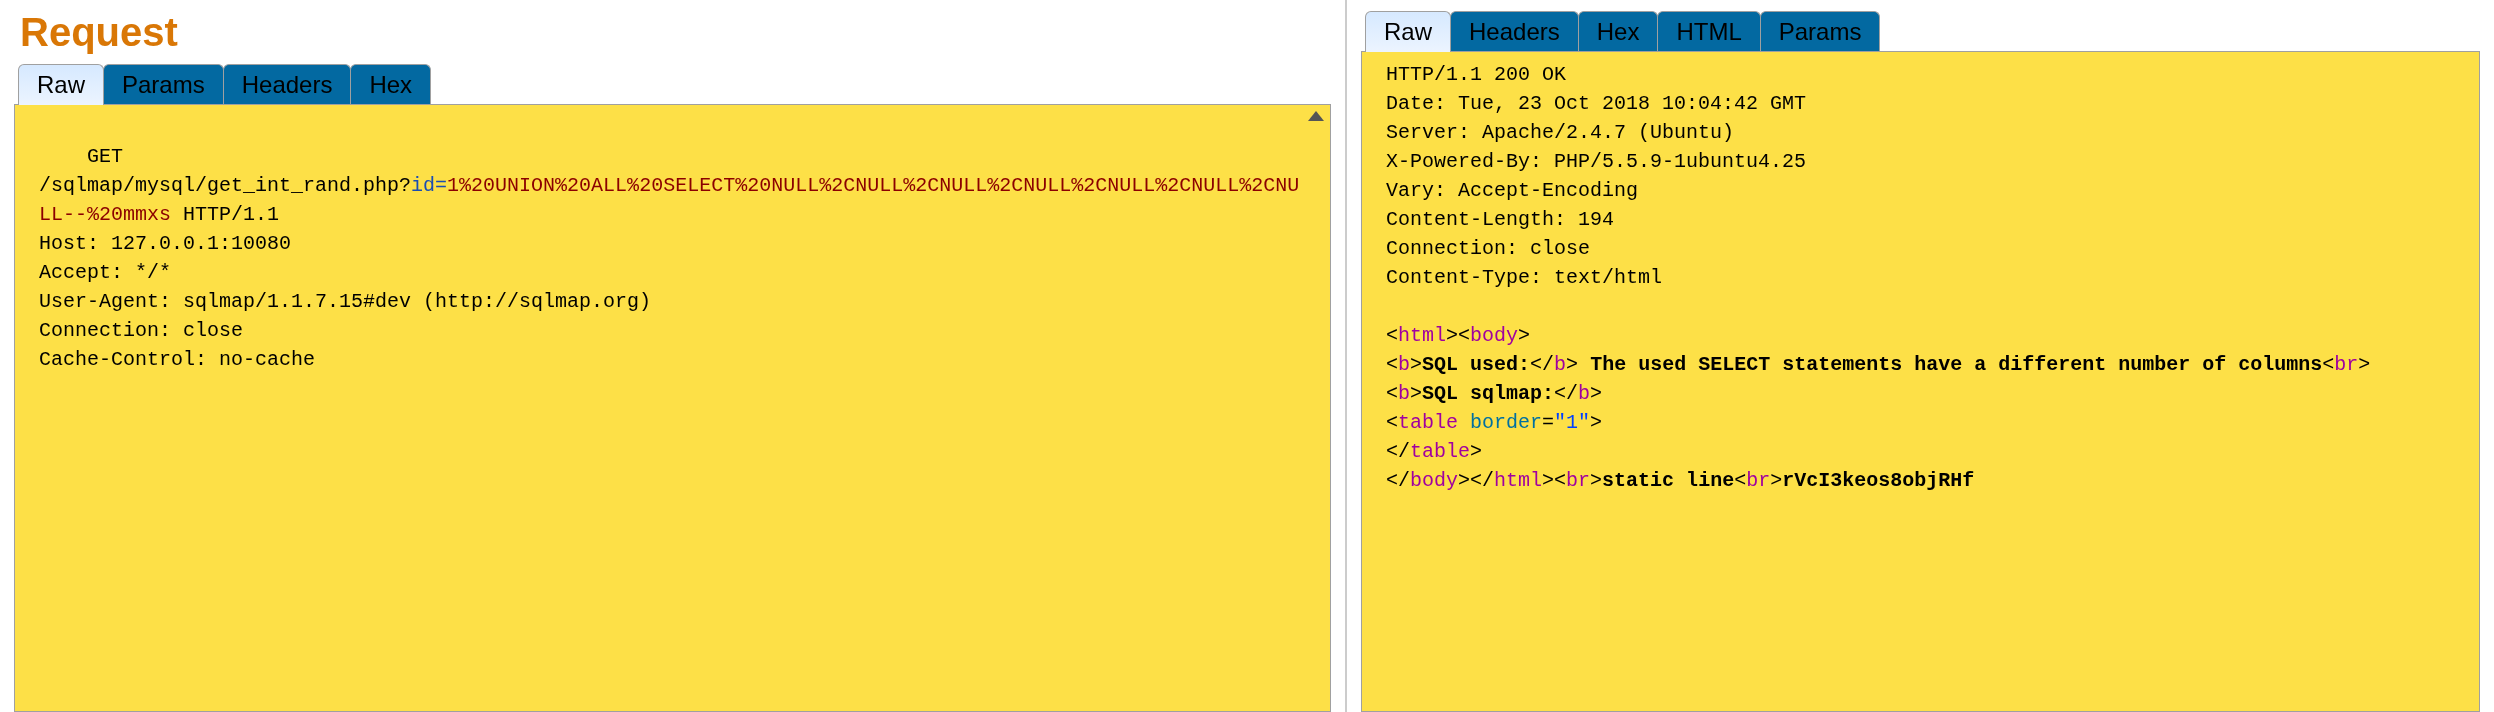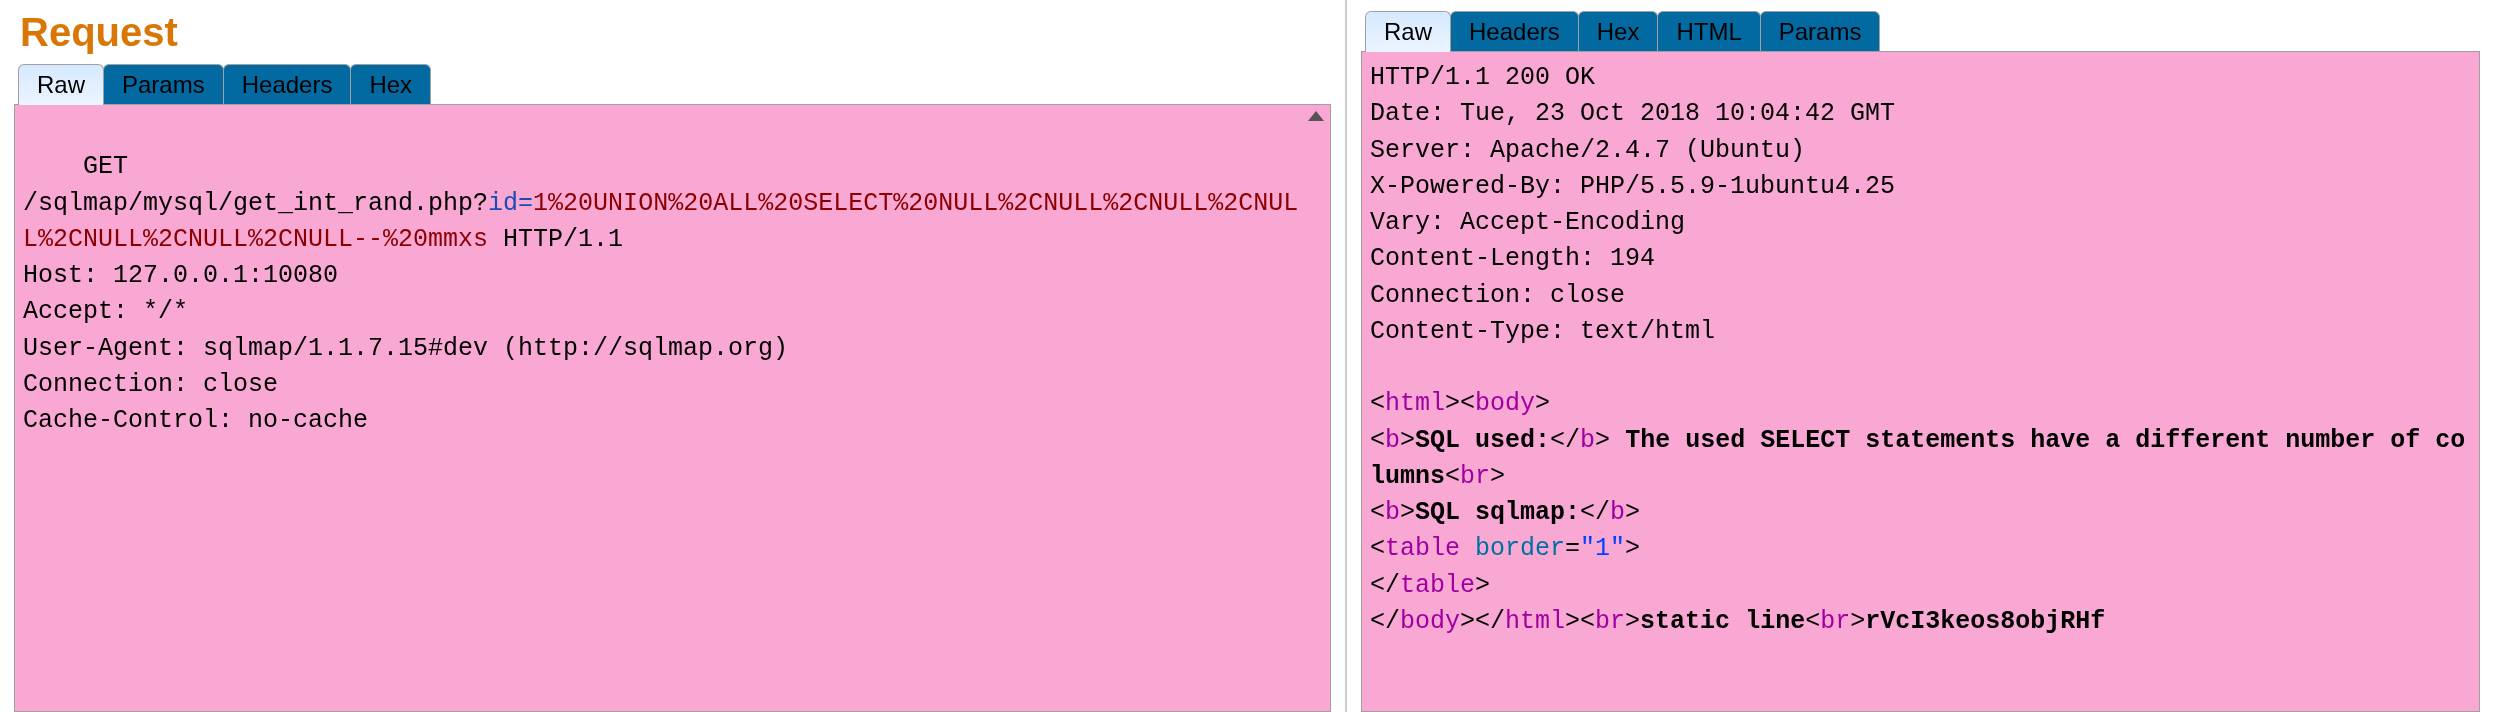--- a/index.html
+++ b/index.html
@@ -44,24 +44,24 @@
     top: 1px;
     z-index: 1;
   }
   .tab.active {
     background: linear-gradient(#d6e9ff, #ecf4ff);
     z-index: 3;
   }
   .content-box {
     flex: 1;
     border: 1px solid #a0a0a0;
-    background: #f9a8d4;
-    padding: 8px 8px;
+    background: #fde047;
+    padding: 8px 24px;
     font-family: "Courier New", Courier, monospace;
-    font-size: 25px;
+    font-size: 20px;
     line-height: 1.45;
     color: #000;
     white-space: pre-wrap;
     word-break: break-all;
     overflow: hidden;
     position: relative;
     z-index: 2;
   }
   .mono { font-family: "Courier New", Courier, monospace; }
   .blue  { color: #1a4db3; }

